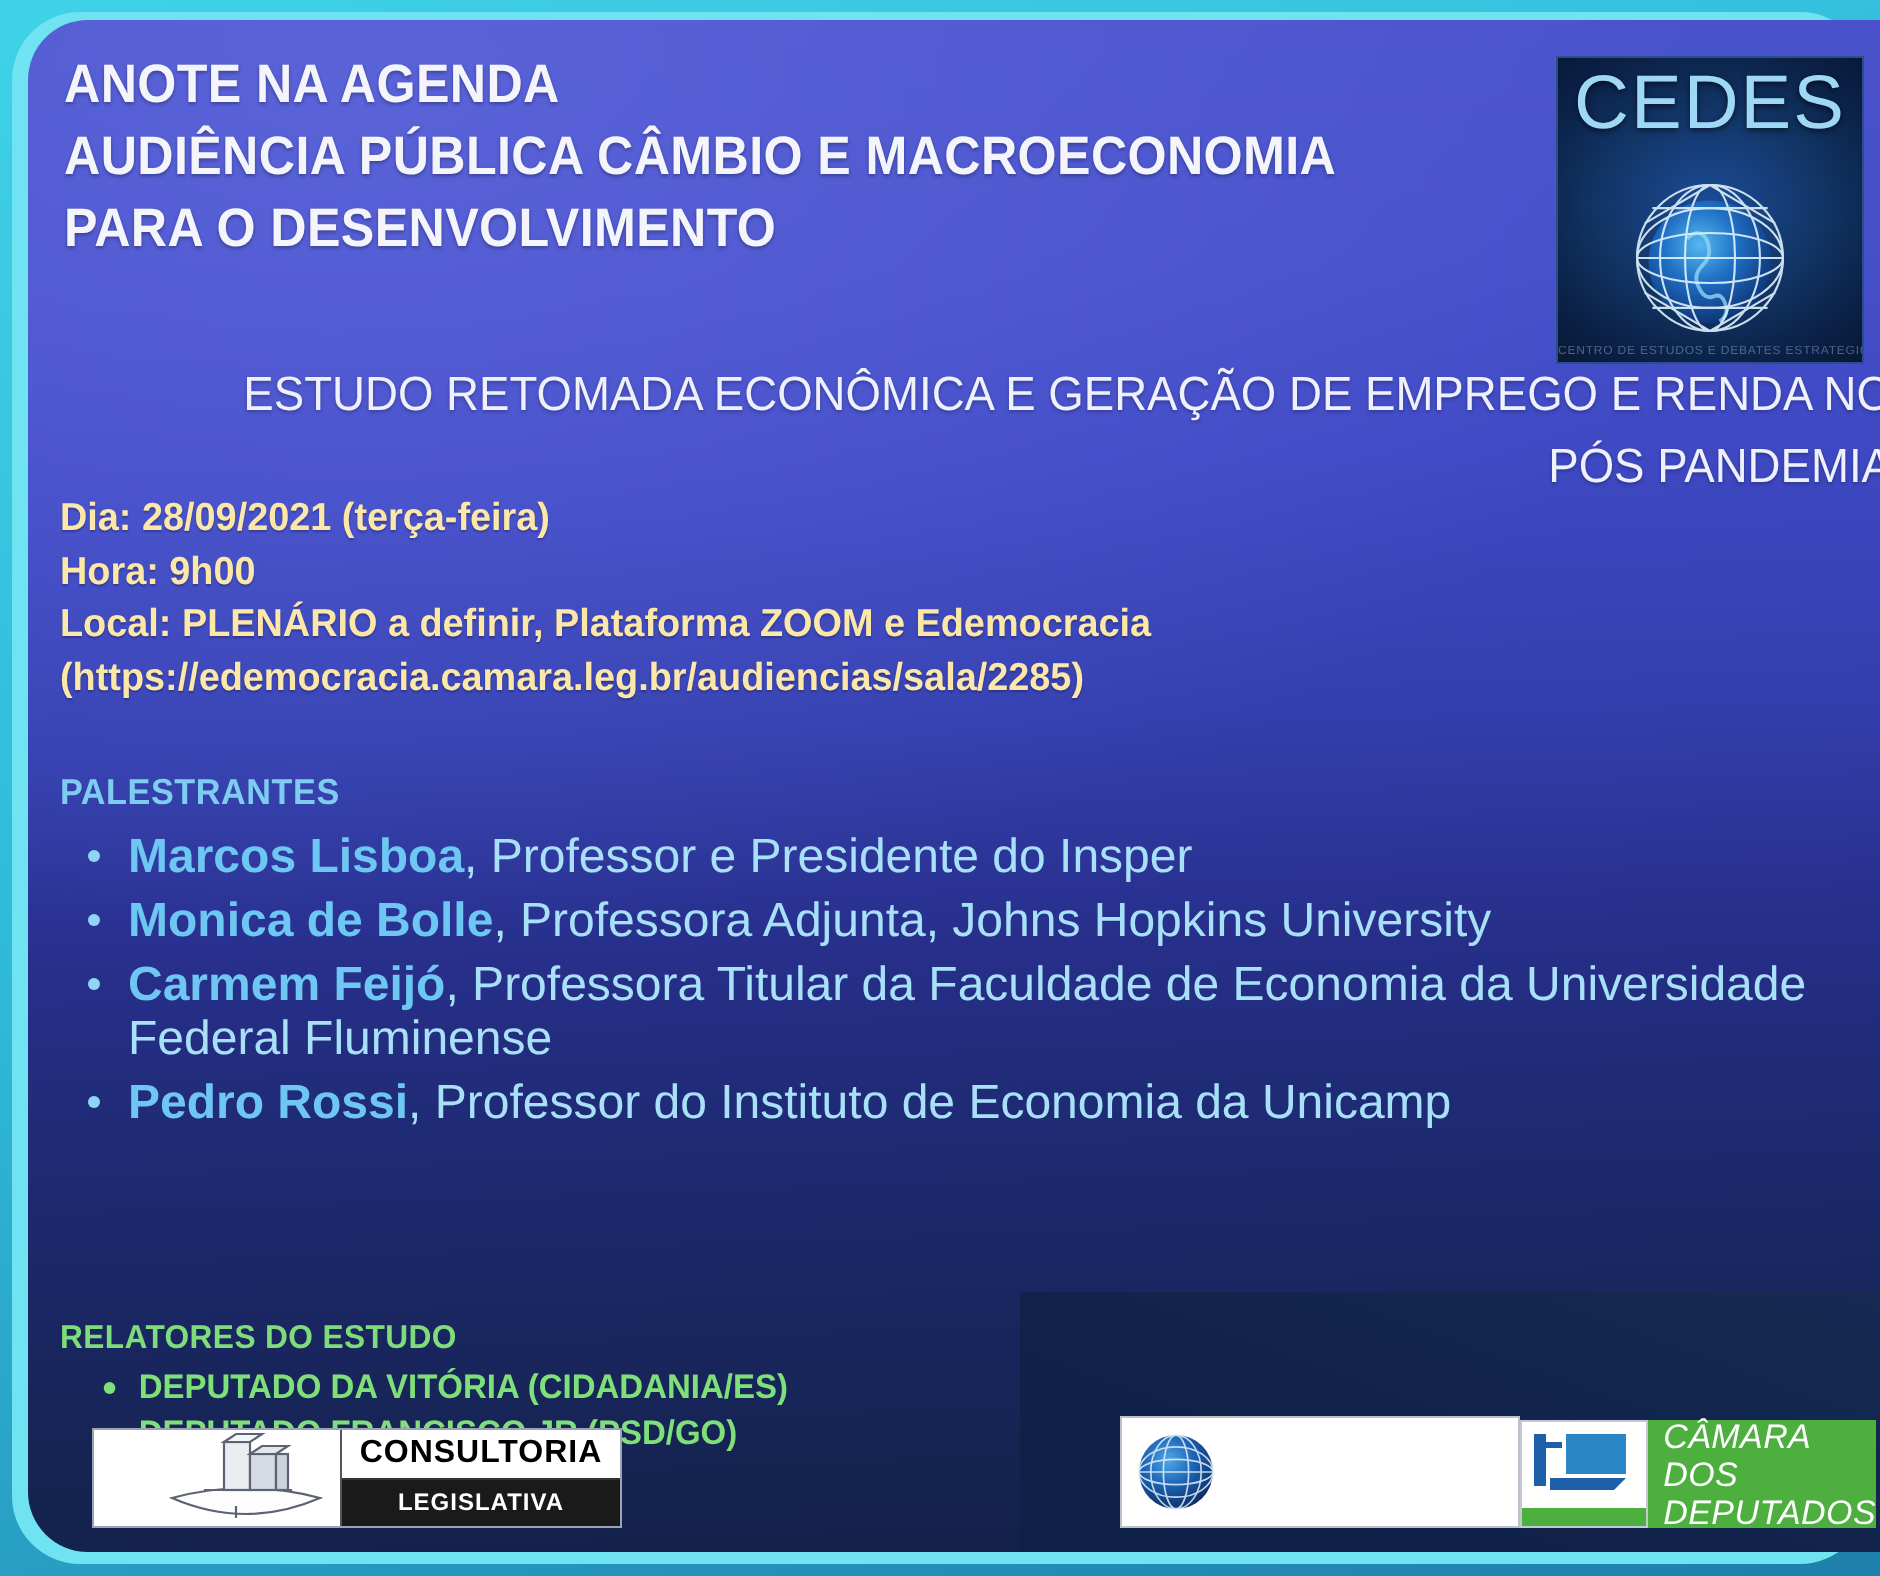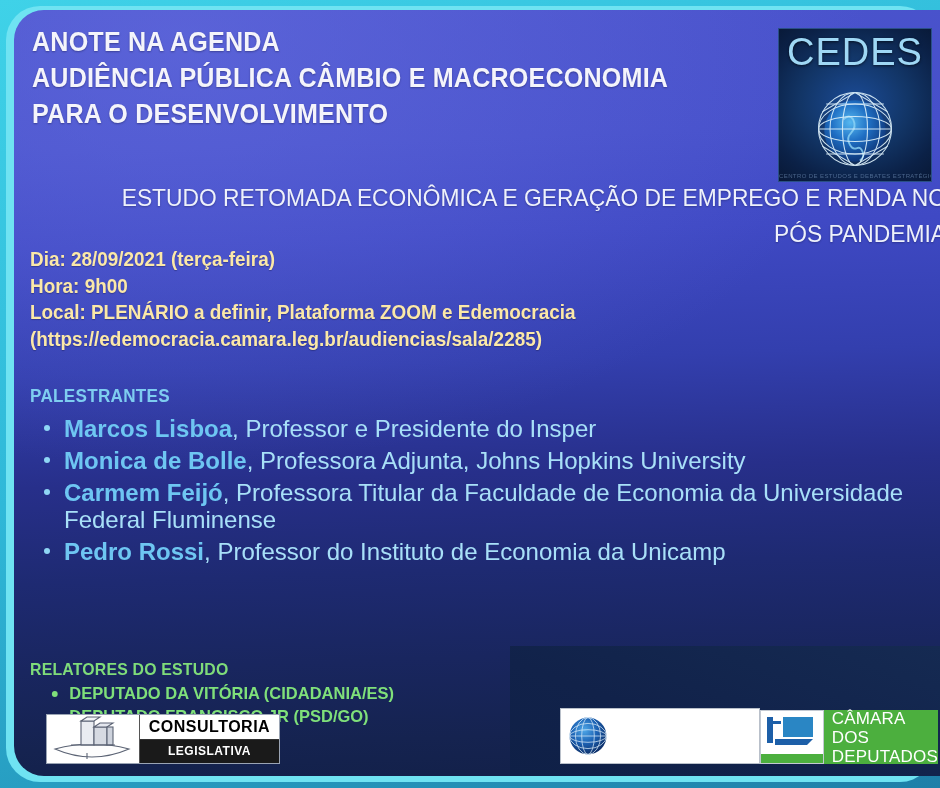--- a/index.html
+++ b/index.html
@@ -236,20 +236,21 @@
   
   #consultoria-logo {
     position: absolute;
     left: 32px;
     bottom: 12px;
     width: 232px;
     height: 48px;
     display: flex;
     background: #ffffff;
     border: 1px solid #9aa4b4;
+    padding-left: 31px;
   }
   #consult-icon-box {
     width: 92px;
     height: 100%;
     background: #ffffff;
     border-right: 1px solid #555;
     position: relative;
   }
   #consult-text-box {
     flex: 1;
@@ -304,20 +305,21 @@
     font-size: 13.5px;
     line-height: 15px;
   }
   #camara-logo {
     position: absolute;
     right: 2px;
     bottom: 12px;
     width: 178px;
     height: 54px;
     display: flex;
+    font-style: italic;
   }
   #camara-mark {
     width: 62px;
     background: #ffffff;
     border: 1px solid #c3c9d2;
     position: relative;
   }
   #camara-mark-bar {
     position: absolute;
     left: 0;

